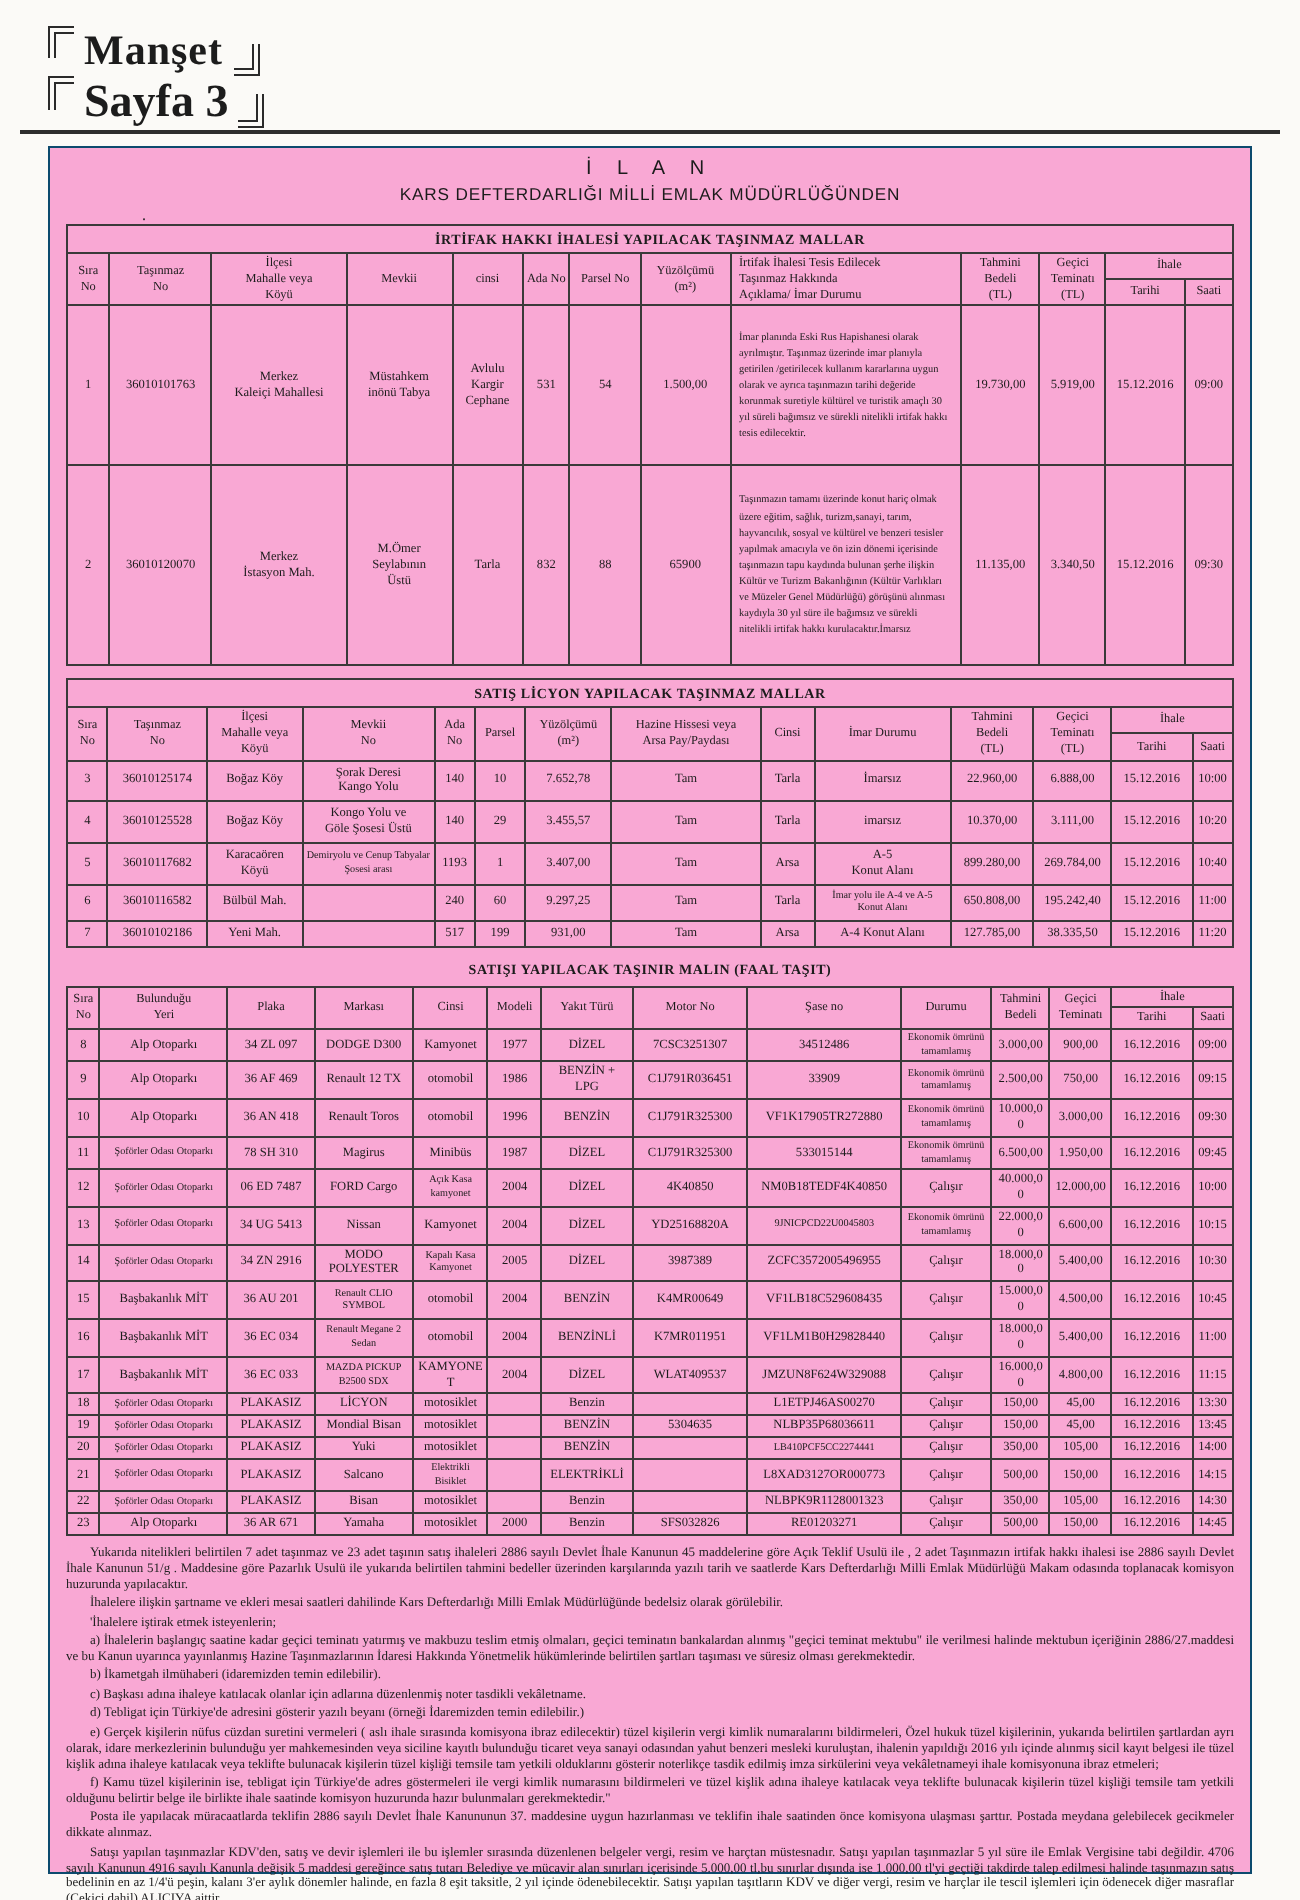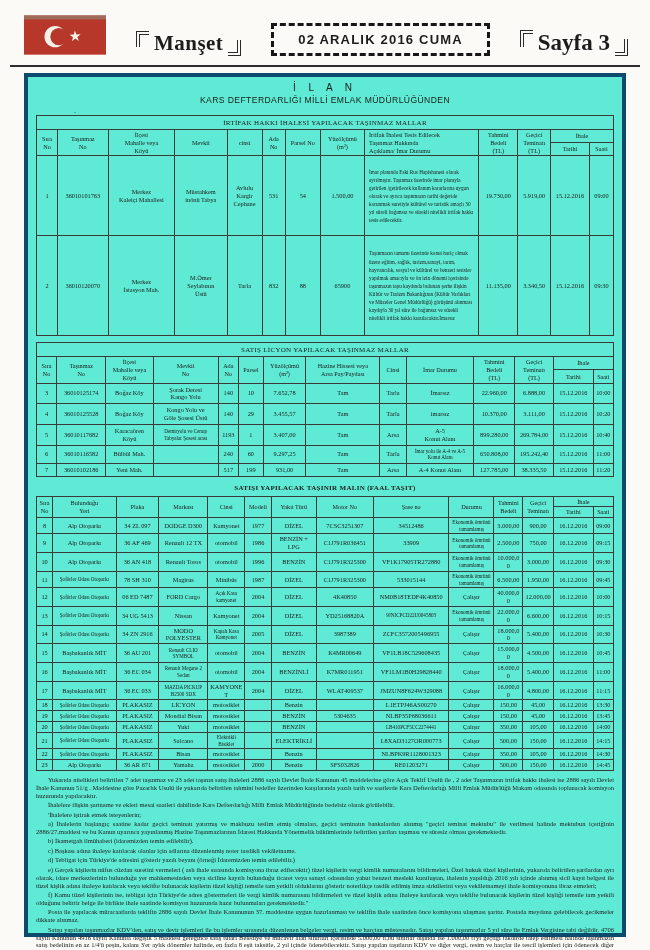--- a/index.html
+++ b/index.html
@@ -1,37 +1,37 @@
 <!DOCTYPE html>
 <html><head>
 <meta charset="utf-8">
 <style>
   * { margin:0; padding:0; box-sizing:border-box; }
   html,body { width:650px; height:950px; background:#efeeea; }
   .page { width:650px; height:950px; background:#fbfaf7; position:relative; overflow:hidden;
           font-family:"Liberation Serif", serif; color:#1c1c1c; }
   
-  .hdr { display:flex; align-items:flex-end; justify-content:space-between; padding:13px 22px 6px 24px; height:62px; }
+  .hdr { display:flex; align-items:flex-start; justify-content:space-between; padding:13px 22px 6px 24px; height:62px;flex-direction:column; }
   .flag { width:82px; height:42px; display:block; }
   .orn { display:flex; align-items:stretch; gap:5px; }
   .corner { width:13px; }
   .corner.tl { border-left:4px double #2a2a2a; border-top:4px double #2a2a2a; margin-bottom:9px; }
   .corner.br { border-right:4px double #2a2a2a; border-bottom:4px double #2a2a2a; margin-top:9px; }
   .orn .txt { font-weight:bold; align-self:center; }
   .mast .txt { font-size:21px; letter-spacing:0.5px; }
   .sayfa .txt { font-size:23px; }
   .datebox { border:3px dashed #161616; padding:6px 24px; font-family:"Liberation Sans", sans-serif;
              font-weight:bold; font-size:13px; letter-spacing:1.2px; white-space:nowrap; }
   .rule { border-top:2px solid #2e2e2e; margin:3px 10px 0; }
   
-  .box { margin:6px 24px 0; border:4px solid #0c4a6e; padding:5px 8px 6px; height:864px; background:#5eead4; }
+  .box { margin:6px 24px 0; border:1px solid #0c4a6e; padding:5px 8px 6px; height:864px; background:#f9a8d4; }
   .ilan-title { text-align:center; font-family:"Liberation Sans", sans-serif; font-size:10px; letter-spacing:5px; }
   .ilan-sub { text-align:center; font-family:"Liberation Sans", sans-serif; font-size:8.6px; letter-spacing:0.4px; margin-top:2px; }
   .stray { font-size:8px; margin:3px 0 1px 38px; line-height:6px; }
-  .tbl-title { border:1px solid #3a3a3a; border-bottom:none; text-align:center; font-weight:normal;
+  .tbl-title { border:1px solid #3a3a3a; border-bottom:none; text-align:center; font-weight:bold;
                font-size:7px; padding:2.5px 0; letter-spacing:0.3px; }
   .t3-title { text-align:center; font-weight:bold; font-size:7px; margin:7px 0 4px; letter-spacing:0.3px; }
   table { width:100%; border-collapse:collapse; table-layout:fixed; }
   th,td { border:1px solid #3a3a3a; font-size:6.3px; text-align:center; vertical-align:middle;
           padding:1px 1.5px; white-space:pre-line; word-wrap:break-word; line-height:1.25; }
   th { font-weight:normal; font-size:6.2px; }
   td.xs { font-size:5.1px; line-height:1.3; }
   .t0 th:nth-child(9) { text-align:left; padding-left:4px; }
   .t0 td:nth-child(9) { text-align:left; font-size:5.2px; line-height:1.55; padding:2px 4px; }
   .t0 tbody tr:nth-child(1) { height:80px; }
@@ -53,21 +53,20 @@
       <rect width="100" height="5" fill="#8d9a85" opacity="0.55"></rect>
       <circle cx="38" cy="26" r="13" fill="#f4f1e9"></circle>
       <circle cx="42.5" cy="26" r="10.4" fill="#b8372b"></circle>
       <polygon fill="#f4f1e9" points="62,18.4 63.9,23.3 69.1,23.1 65.1,26.4 66.9,31.3 62.5,28.4 58.4,31.6 59.8,26.6 55.5,23.7 60.7,23.4"></polygon>
     </svg>
     <div class="orn mast">
       <span class="corner tl"></span>
       <span class="txt">Manşet</span>
       <span class="corner br"></span>
     </div>
-    <div class="datebox">02 ARALIK 2016 CUMA</div>
     <div class="orn sayfa">
       <span class="corner tl"></span>
       <span class="txt">Sayfa 3</span>
       <span class="corner br"></span>
     </div>
   </div>
   <div class="rule"></div>
 
   <div class="box">
     <div class="ilan-title">İ L A N</div>

